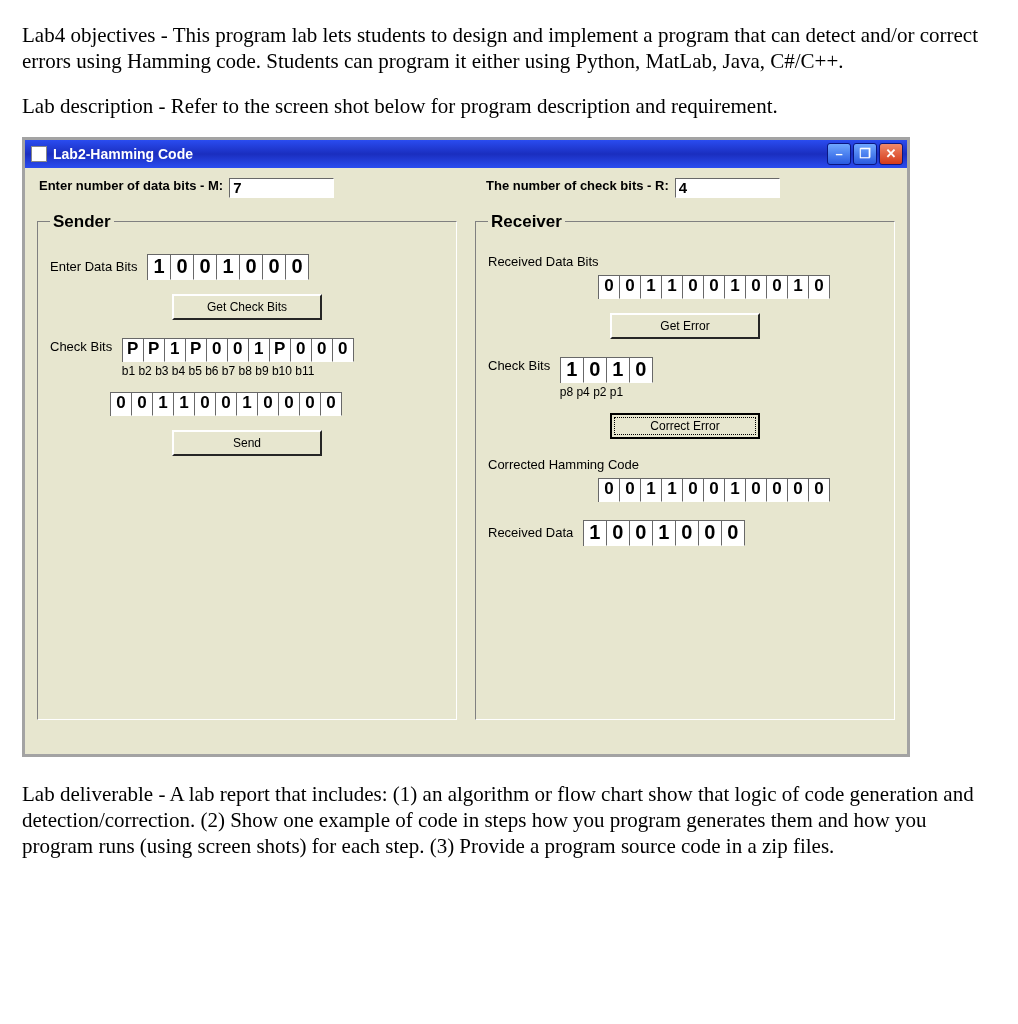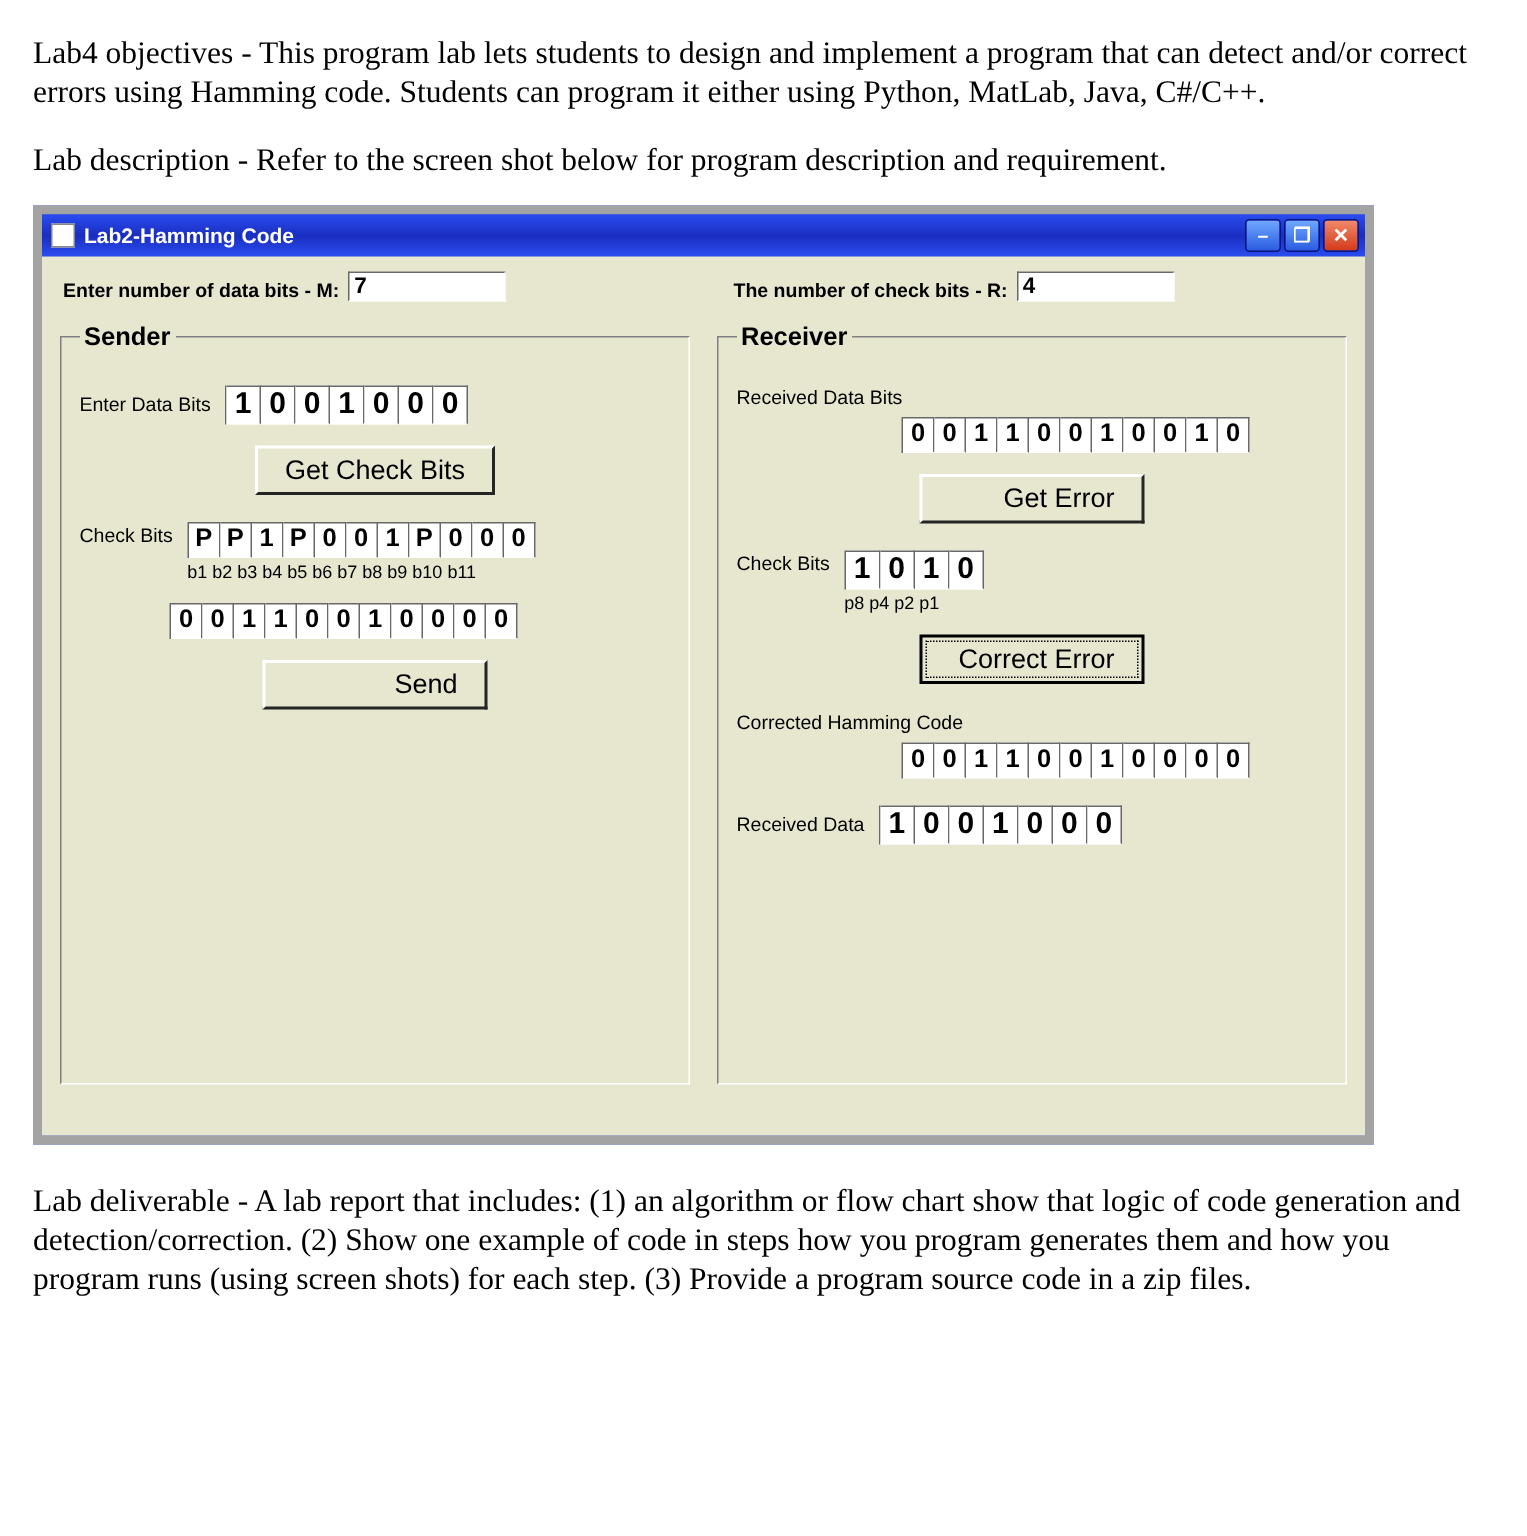--- a/index.html
+++ b/index.html
@@ -8,21 +8,21 @@
     color: #000;
     background: #fff;
     margin: 18px 22px;
     width: 974px;
   }
   p.doc-text { margin: 4px 0 18px 0; line-height: 1.25; }
   p.doc-text:last-of-type { margin-bottom: 4px; }
 
   .window {
     margin: 8px 0 24px 0;
-    border: 6px solid #a3a3a3;
+    border: 3px solid #a3a3a3;
     background: #2a3edc;
     width: 882px;
   }
   .titlebar {
     display: flex;
     align-items: center;
     justify-content: space-between;
     height: 28px;
     padding: 0 4px 0 6px;
     background: linear-gradient(to bottom, #2a4cf0 0%, #1a2ebf 50%, #2a4cf0 100%);
@@ -53,21 +53,21 @@
     padding: 8px 8px 30px 8px;
   }
 
   .toprow {
     display: flex;
     gap: 40px;
     align-items: flex-start;
     padding: 2px 6px 10px 6px;
     font-weight: bold;
   }
-  .toprow .half { flex: 1; display: flex; align-items: flex-end; gap: 6px; }
+  .toprow .half { flex: 1; display: flex; align-items: flex-start; gap: 6px; }
   input.field {
     font-family: Arial, sans-serif;
     font-size: 15px;
     font-weight: bold;
     height: 18px;
     border: 1px solid #686868;
     background: #fff;
     padding: 0 0 0 3px;
     width: 90px;
     outline: none;
@@ -112,29 +112,29 @@
   .bitrow.big .bit { font-size: 20px; height: 24px; min-width: 22px; }
 
   .bit-labels {
     font-family: Liberation Sans, sans-serif;
     font-size: 12px; margin-top: 2px; letter-spacing: 0px;
     white-space: pre;
   }
 
   button.winbtn, .winbtn {
     font-family: "MS Sans Serif", Tahoma, Arial, sans-serif;
-    font-size: 18px;
+    font-size: 12px;
     background: #e7e6cf;
     border: 2px outset #fff;
     border-right-color:#7a7a7a; border-bottom-color:#7a7a7a;
     padding: 4px 18px;
     min-width: 150px;
     display: block;
     margin: 10px auto 18px auto;
-    text-align: right;
+    text-align: center;
   }
   .winbtn.focus { outline: 1px dotted #000; outline-offset: -5px; border:2px solid #000; }
 
 </style>
 </head>
 <body>
 
 <p class="doc-text">Lab4 objectives - This program lab lets students to design and implement a program that can detect and/or correct errors using Hamming code.  Students can program it either using Python, MatLab, Java, C#/C++.</p>
 <p class="doc-text">Lab description - Refer to the screen shot below for program description and requirement.</p>
 

